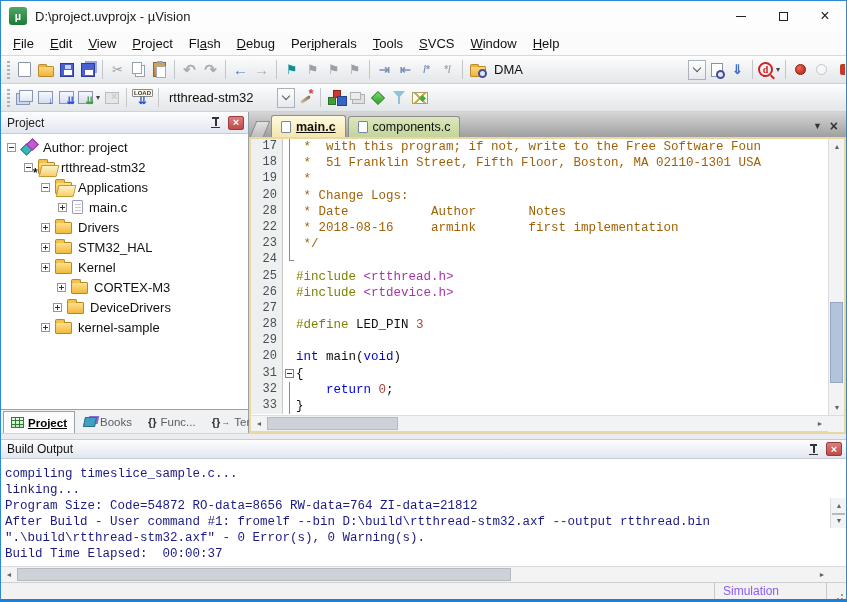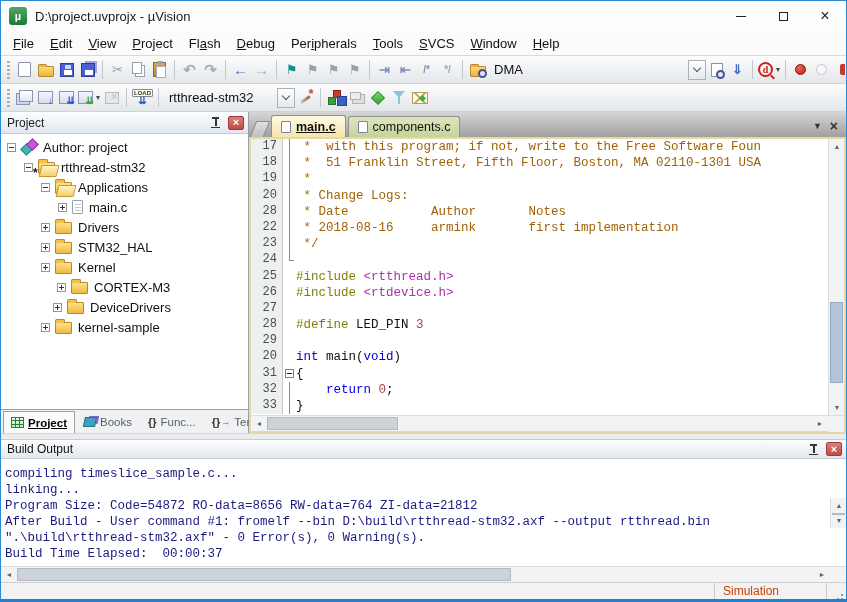--- a/index.html
+++ b/index.html
@@ -182,21 +182,21 @@
   .bo-header{height:20px;background:linear-gradient(#fcfdfe,#e2e7f0);border-top:1px solid #c6cbd4;border-bottom:1px solid #c6cbd4;
       display:flex;align-items:center;padding:0 4px 0 6px;font-size:12px;flex:none;}
   .bo-header .ph-title{flex:1;}
   .bo-body{height:123px;display:flex;flex-direction:column;background:#fff;flex:none;}
   .bo-main{flex:1;display:flex;min-height:0;align-items:center;}
   .bo-text{flex:1;overflow:hidden;padding-top:3px;}
   .bline{white-space:pre;font:12.5px/16px "Liberation Mono",monospace;color:#1b1b82;padding-left:4px;}
   .bo-hrow{display:flex;height:16px;flex:none;}
   
   .statusbar{height:17px;background:#f2f2f2;border-top:1px solid #cfcfcf;display:flex;align-items:center;
-      font-size:12px;color:#c2410c;flex:none;}
+      font-size:12px;color:#8b5cf6;flex:none;}
   .sb-spacer{flex:1;}
   .sb-cell{width:112px;border-left:1px solid #c8c8c8;height:100%;display:flex;align-items:center;padding-left:8px;}
   .sb-grip{width:20px;height:100%;position:relative;border-left:1px solid #c8c8c8;}
   .sb-grip::before{content:"";position:absolute;right:3px;bottom:3px;width:2px;height:2px;background:#9a9a9a;
       box-shadow:-4px 4px 0 #9a9a9a,0 4px 0 #9a9a9a,-8px 8px 0 #9a9a9a,-4px 8px 0 #9a9a9a,0 8px 0 #9a9a9a;}
 </style>
 </head>
 <body>
 
 <div class="win">

